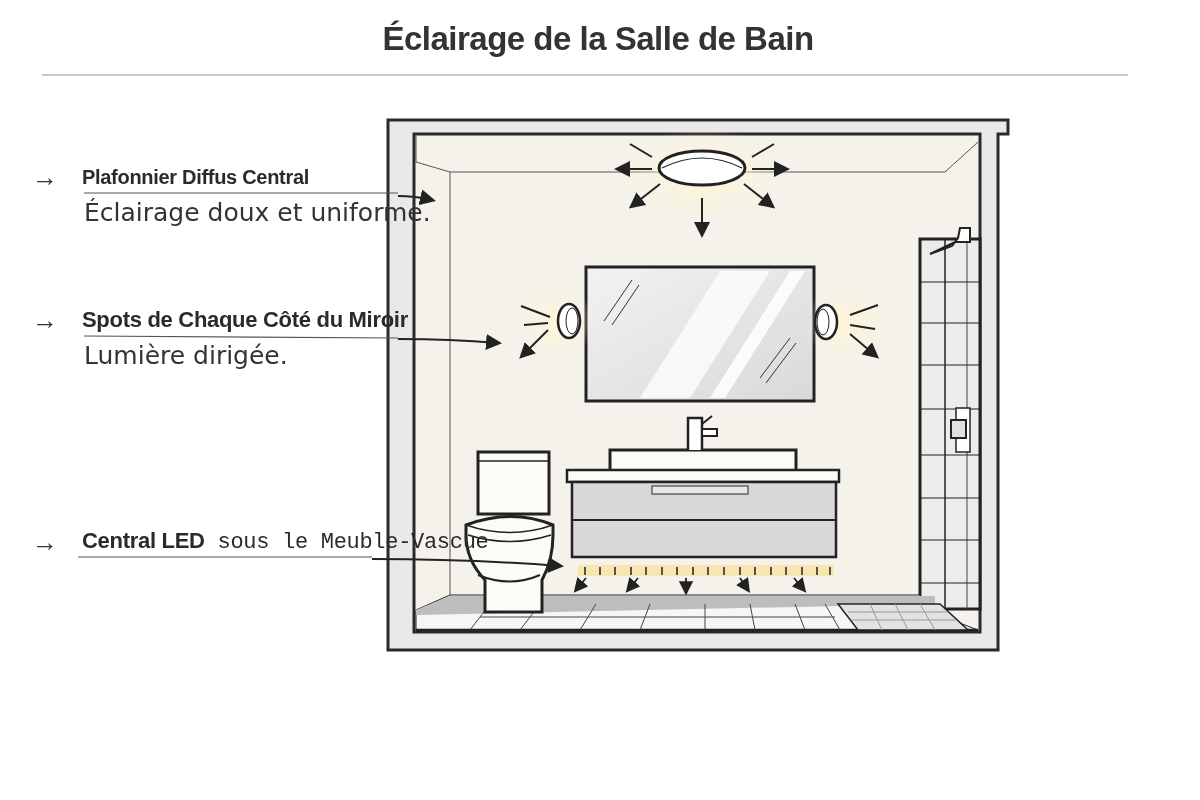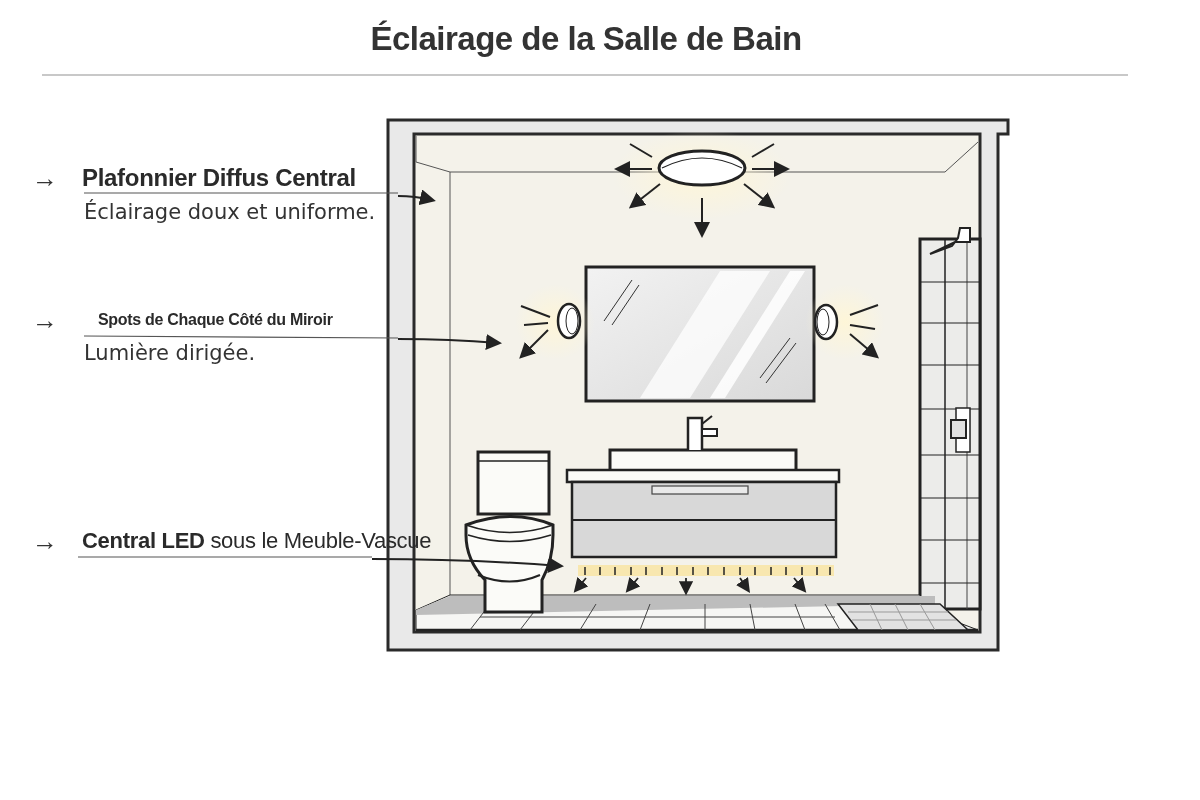--- a/index.html
+++ b/index.html
@@ -1,24 +1,24 @@
 <!DOCTYPE html>
 <html><head>
 <meta charset="utf-8">
 <style>
   html,body{margin:0;padding:0;background:#ffffff;}
   body{width:1200px;height:800px;position:relative;overflow:hidden;font-family:"Liberation Sans",sans-serif;color:#2a2a2a;}
-  .title{position:absolute;left:0;top:20px;width:1172px;text-align:center;font-size:33px;font-weight:bold;color:#333;letter-spacing:-0.5px;}
+  .title{position:absolute;left:12px;top:20px;width:1172px;text-align:center;font-size:33px;font-weight:bold;color:#333;letter-spacing:-0.5px;}
   .rule{position:absolute;left:42px;top:74px;width:1086px;height:2px;background:#c8c8c8;}
   .label{position:absolute;left:32px;}
   .label .head{display:flex;align-items:center;}
   .label .arrow{font-size:26px;line-height:26px;color:#333;margin-right:14px;width:36px;}
-  .label .name{font-size:24px;font-weight:bold;color:#2a2a2a;letter-spacing:-0.3px;white-space:nowrap;}
-  .label .name .light{font-weight:normal;}
-  .label .desc{margin-left:52px;margin-top:8px;font-size:21px;color:#333;font-family:"DejaVu Sans",sans-serif;}
+  .label .name{font-size:20px;font-weight:bold;color:#2a2a2a;letter-spacing:-0.3px;white-space:nowrap;}
+  .label .name .light{font-weight:normal;font-family:Liberation Mono, monospace;}
+  .label .desc{margin-left:52px;margin-top:8px;font-size:25px;color:#333;font-family:"DejaVu Sans",sans-serif;}
   svg.scene{position:absolute;left:0;top:0;}
 </style>
 </head>
 <body>
 
 <div class="title">Éclairage de la Salle de Bain</div>
 <div class="rule"></div>
 
 <svg class="scene" width="1200" height="800" viewBox="0 0 1200 800">
   <defs>
@@ -194,21 +194,21 @@
   <div class="head">
     <span class="arrow">→</span>
     <span class="name">Plafonnier Diffus Central</span>
   </div>
   <div class="desc">Éclairage doux et uniforme.</div>
 </div>
 
 <div class="label" style="top:307px;">
   <div class="head">
     <span class="arrow">→</span>
-    <span class="name" style="font-size:16px;margin-left:16px;">Spots de Chaque Côté du Miroir</span>
+    <span class="name" style="font-size:22px;">Spots de Chaque Côté du Miroir</span>
   </div>
   <div class="desc">Lumière dirigée.</div>
 </div>
 
 <div class="label" style="top:528px;">
   <div class="head">
     <span class="arrow">→</span>
     <span class="name" style="font-size:22px;"><span>Central LED</span><span class="light"> sous le Meuble-Vascue</span></span>
   </div>
 </div>

